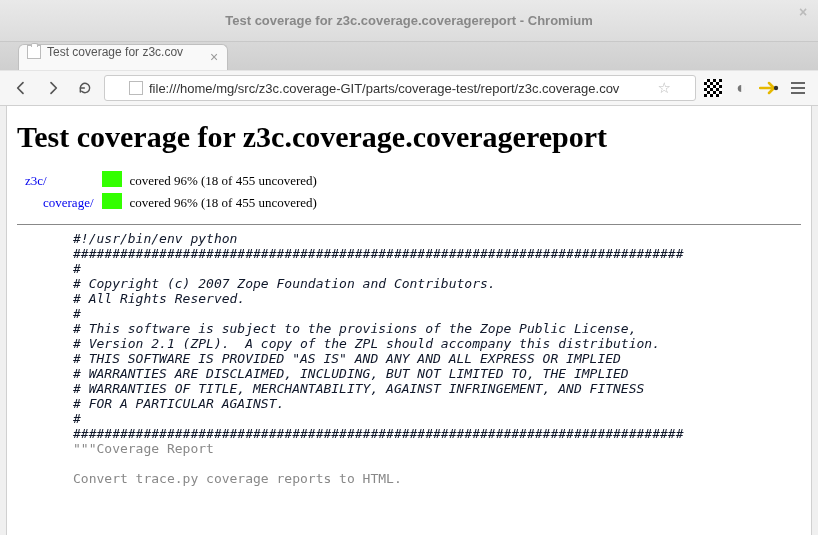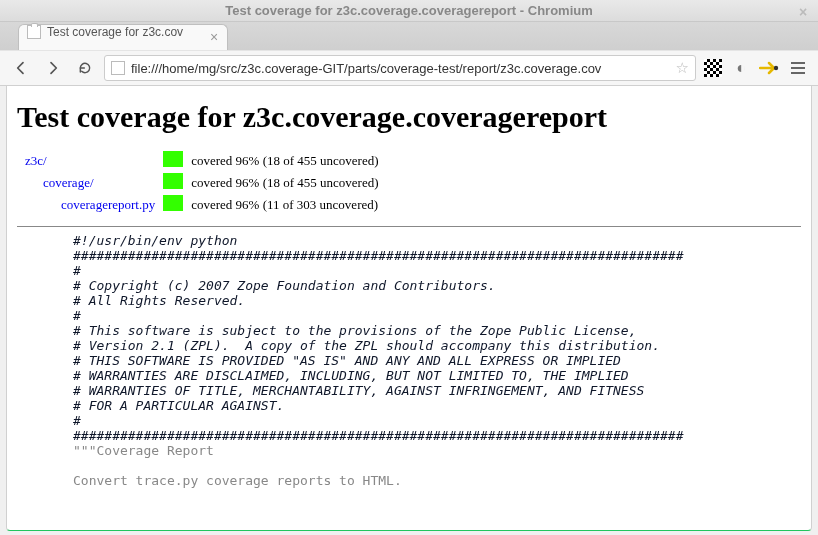--- a/index.html
+++ b/index.html
@@ -7,21 +7,21 @@
   body {
     width: 818px;
     height: 535px;
     font-family: "Liberation Sans", Arial, sans-serif;
     background: #f0f0f0;
     overflow: hidden;
     position: relative;
   }
   
   .titlebar {
-    height: 22px;
+    height: 42px;
     background: linear-gradient(#e9e9e9, #dcdcdc);
     border-bottom: 1px solid #c8c8c8;
     display: flex;
     align-items: center;
     justify-content: center;
     position: relative;
     font-size: 13px;
     color: #888;
     font-weight: bold;
   }
@@ -120,21 +120,21 @@
   }
   .nav-btn svg { width: 16px; height: 16px; }
   .omnibox {
     flex: 1 1 auto;
     height: 26px;
     border: 1px solid #ccc;
     border-radius: 3px;
     background: #fff;
     display: flex;
     align-items: center;
-    padding: 0 6px;
+    padding: 0 24px;
     font-size: 13px;
     color: #333;
     gap: 6px;
     overflow: hidden;
   }
   .omnibox .file-icon {
     width: 14px; height: 14px;
     border: 1px solid #bbb;
     background: #fff;
     flex: 0 0 auto;
@@ -291,25 +291,20 @@
     <tbody>
         <tr>
       <td class="indent-0"><a href="#">z3c/</a></td>
       <td class="bar-cell"><span class="bar"></span></td>
       <td class="cov-text">covered 96% (18 of 455 uncovered)</td>
     </tr>
     <tr>
       <td class="indent-1"><a href="#">coverage/</a></td>
       <td class="bar-cell"><span class="bar"></span></td>
       <td class="cov-text">covered 96% (18 of 455 uncovered)</td>
-    </tr>
-    <tr>
-      <td class="indent-2"><a href="#">coveragereport.py</a></td>
-      <td class="bar-cell"><span class="bar"></span></td>
-      <td class="cov-text">covered 96% (11 of 303 uncovered)</td>
     </tr>
   </tbody>
     </table>
 
   <hr class="sep">
 
   <pre class="src"><span class="c">#!/usr/bin/env python</span>
 <span class="c">##############################################################################</span>
 <span class="c">#</span>
 <span class="c"># Copyright (c) 2007 Zope Foundation and Contributors.</span>

